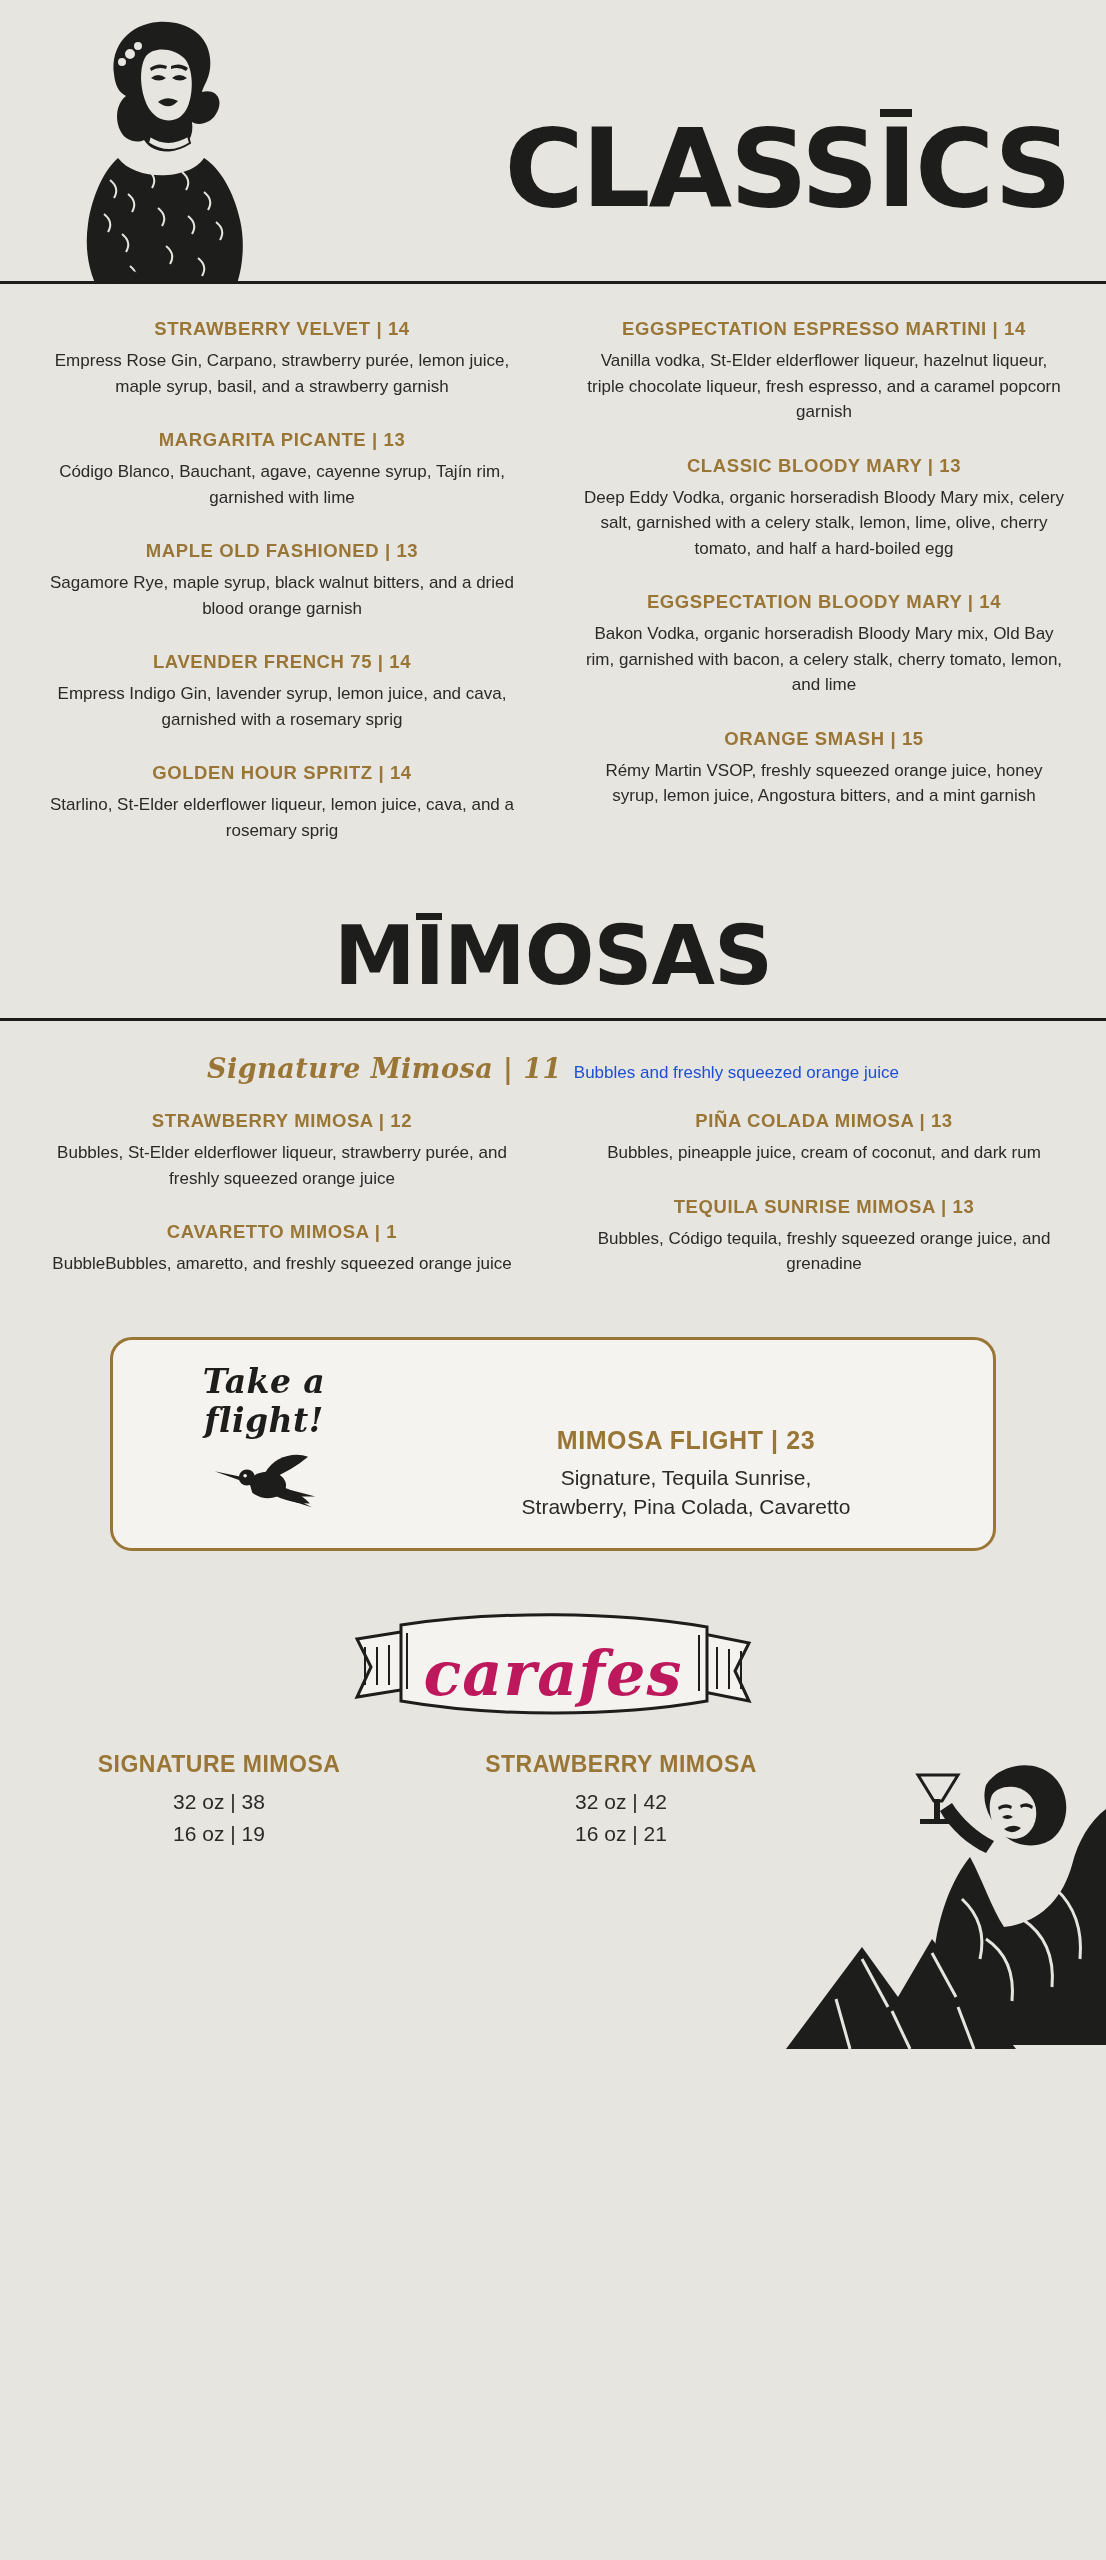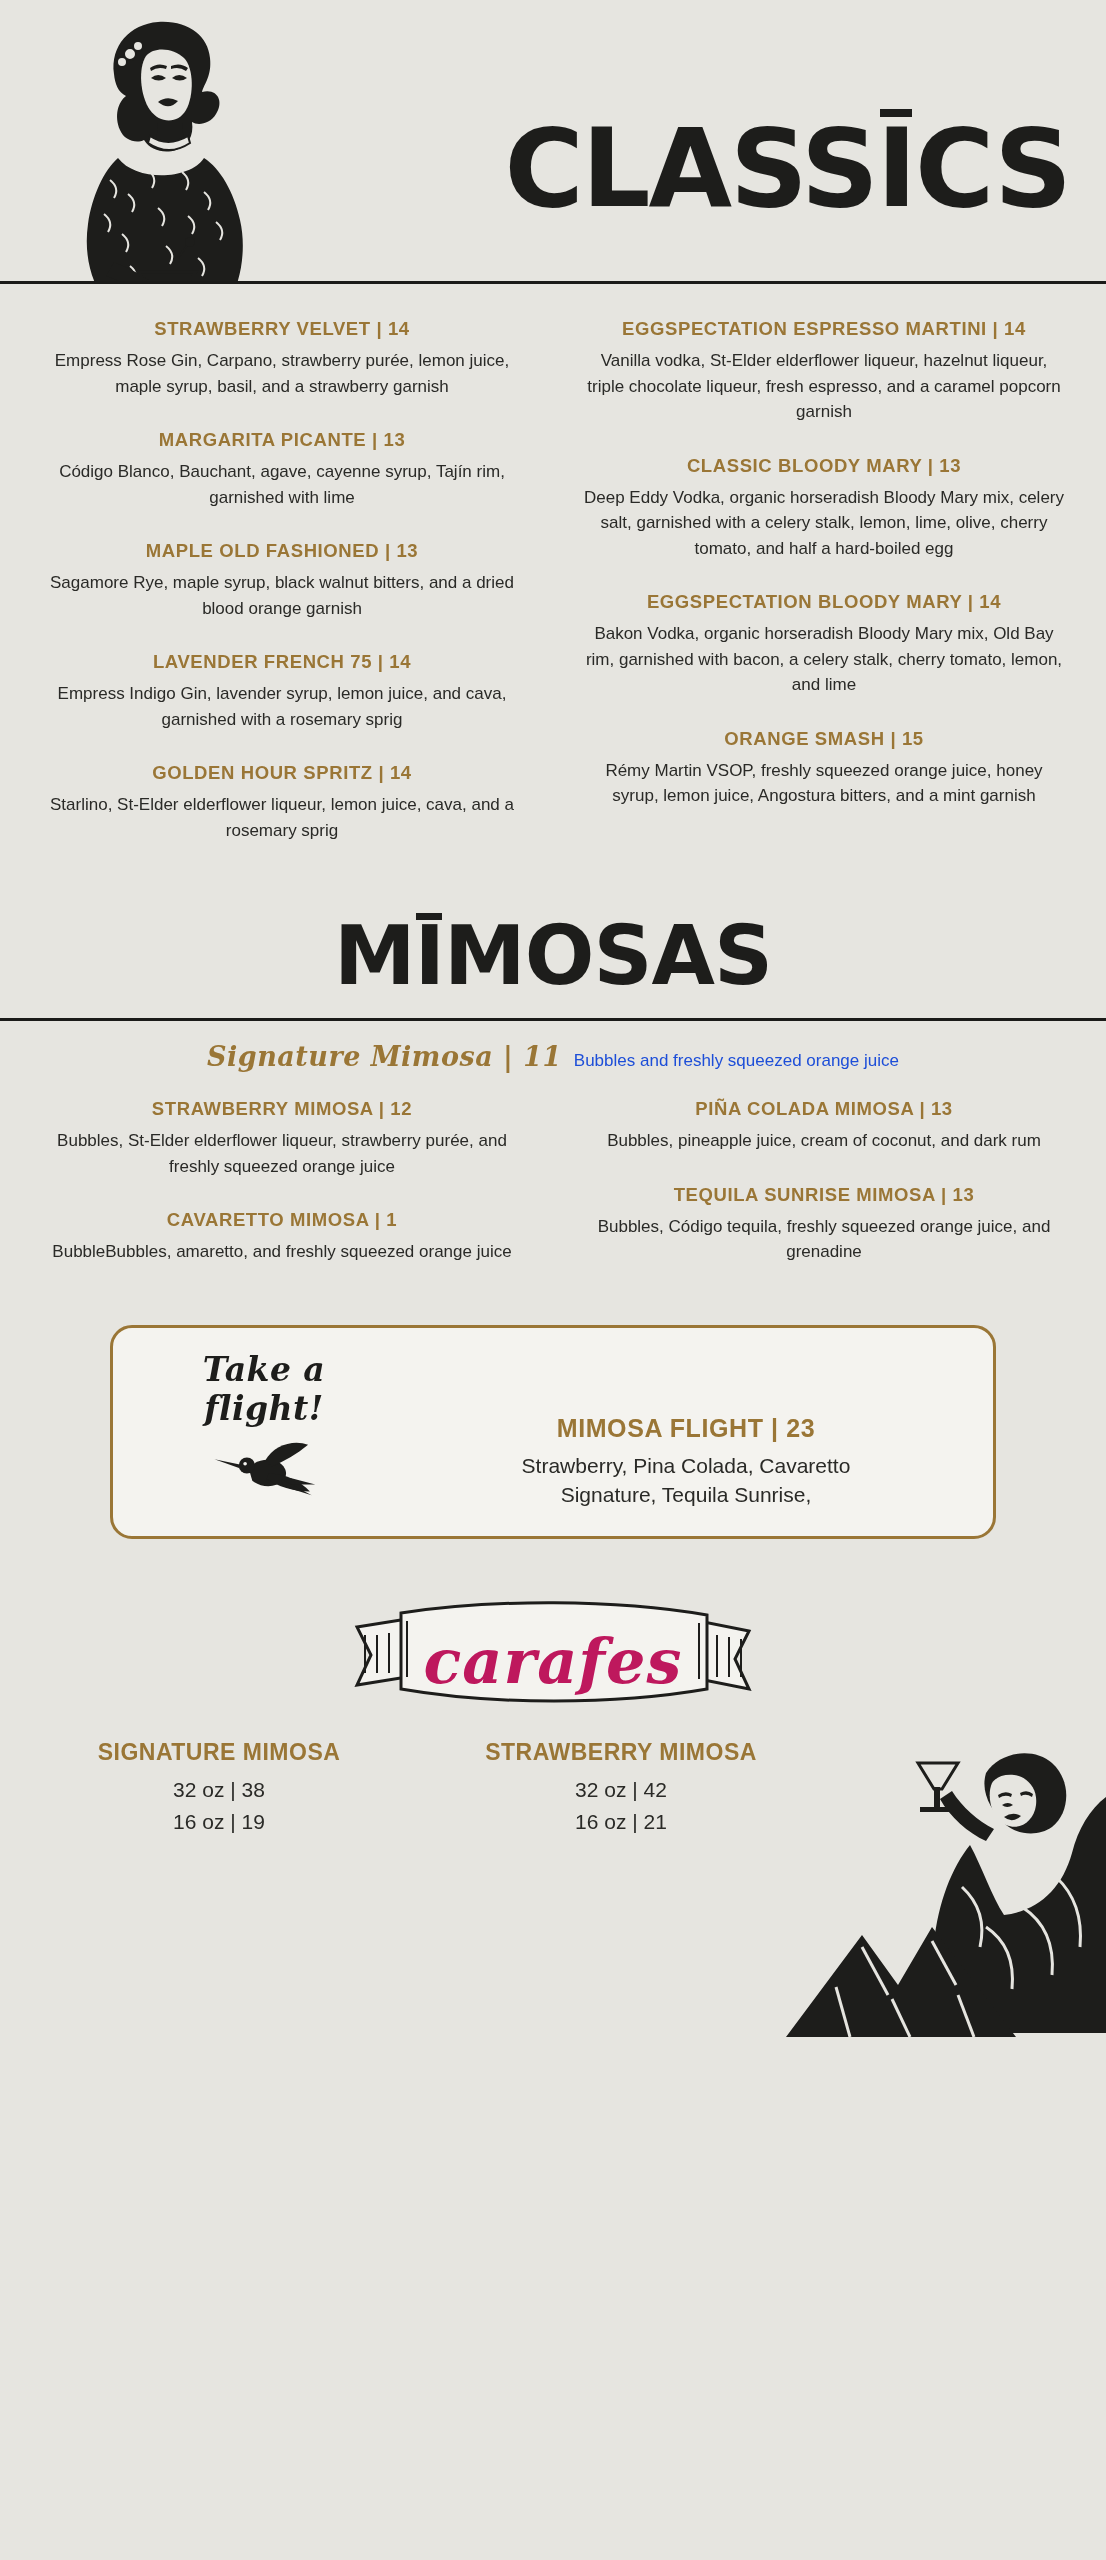--- a/index.html
+++ b/index.html
@@ -109,21 +109,21 @@
     height: 7px;
     background: #1d1d1b;
   }
 
   
   .signature-line {
     display: flex;
     align-items: baseline;
     justify-content: center;
     gap: 12px;
-    padding: 20px 20px 10px 20px;
+    padding: 32px 20px 10px 20px;
   }
   .signature-script {
     font-family: "DejaVu Serif", serif;
     font-style: italic;
     font-weight: bold;
     font-size: 27px;
     color: #9a7636;
     letter-spacing: 0.5px;
   }
   .signature-desc {
@@ -401,22 +401,22 @@
             <path d="M94 46 L132 56 L98 56 Z"></path>
             <path d="M94 50 L128 68 L96 58 Z"></path>
 
             <circle cx="54" cy="33" r="2" fill="#f4f3ef"></circle>
           </g>
         </svg>
       </div>
     </div>
     <div class="flight-right">
       <div class="flight-title">MIMOSA FLIGHT | 23</div>
+      <div class="flight-desc">Signature, Tequila Sunrise,</div>
       <div class="flight-desc">Strawberry, Pina Colada, Cavaretto</div>
-      <div class="flight-desc">Signature, Tequila Sunrise,</div>
     </div>
   </div>
 </div>
 
 <div class="carafes-section">
 
   <div class="banner-wrap">
     <svg viewBox="0 0 420 135" width="420" height="135" xmlns="http://www.w3.org/2000/svg">
       <g fill="#f4f3ef" stroke="#1d1d1b" stroke-width="3">
 

